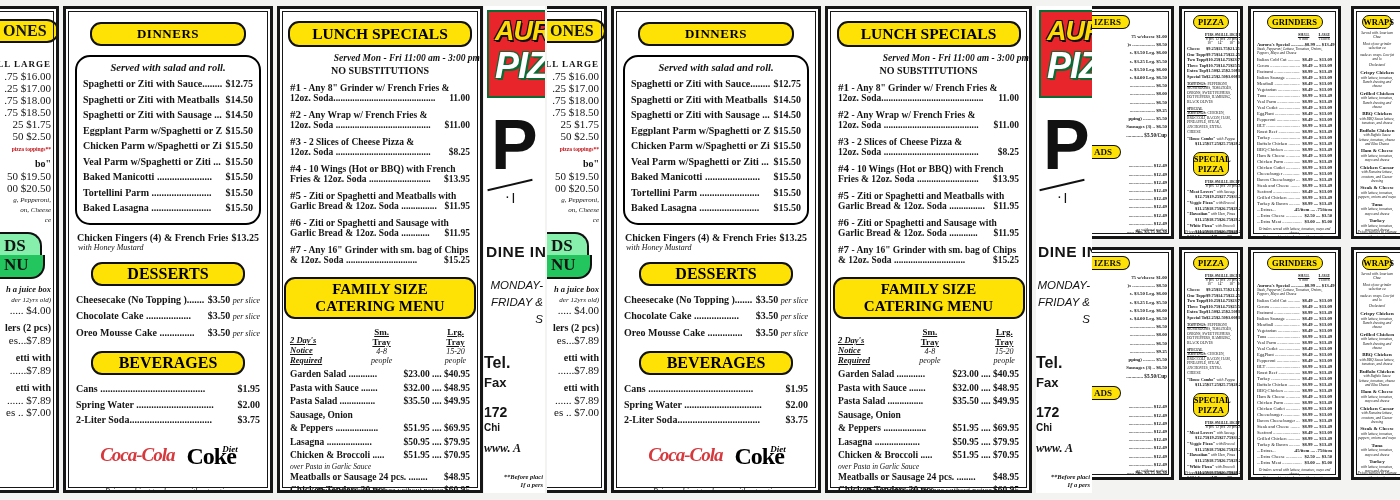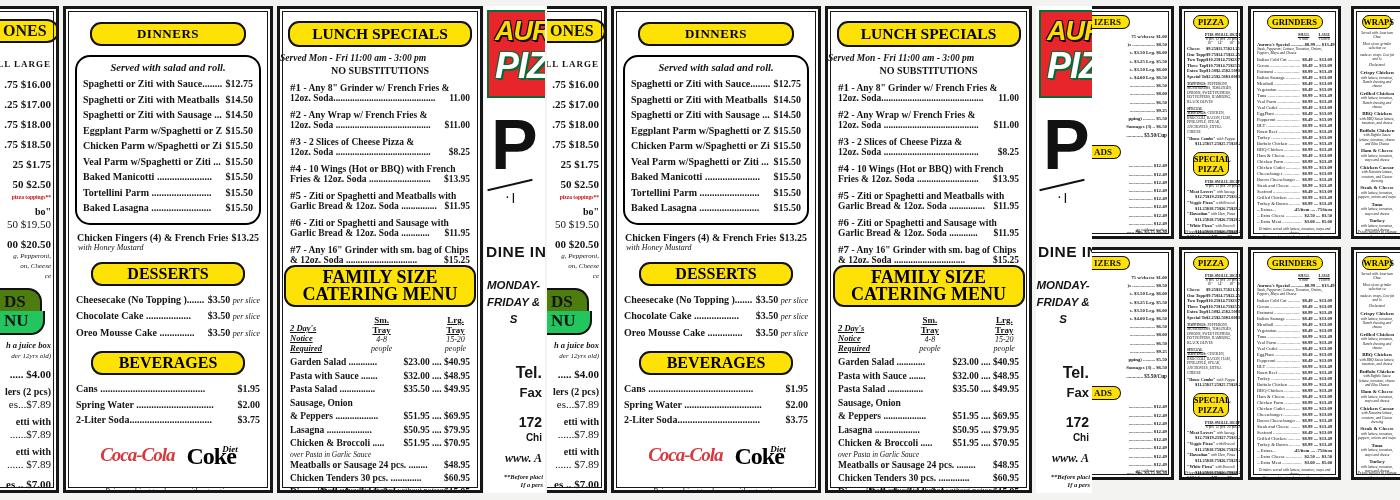--- a/index.html
+++ b/index.html
@@ -14,21 +14,21 @@
   .panel.noborder{border:none;}
   .panel.noborder::after{border:none;}
   .content{position:relative;width:100%;height:100%;box-sizing:border-box;}
 
   
   .badge{display:block;background:#ffe205;border:2.5px solid #111;border-radius:11px;margin:0 auto;
          font-family:"Liberation Serif",serif;font-weight:bold;text-align:center;color:#000;}
   .badge-lg{width:152px;font-size:13px;padding:2px 0;margin-top:13px;letter-spacing:.5px;}
   .badge-md{width:150px;font-size:16px;padding:1px 0;margin-top:10px;}
   .badge-lunch{width:180px;font-size:15.5px;padding:2px 0;margin-top:12px;}
-  .badge-cat{width:188px;font-size:18px;line-height:17px;padding:2px 0;}
+  .badge-cat{width:188px;font-size:15px;line-height:17px;padding:2px 0;margin-top:12px;}
   .badge-sm{font-size:8.5px;border-width:1.5px;border-radius:7px;width:72%;padding:1px 0;margin-top:6px;}
 
   
   .mrow{display:flex;justify-content:space-between;align-items:baseline;font-weight:bold;white-space:nowrap;}
   .mi{overflow:hidden;}
   .mp{margin-left:4px;}
   .footer{position:absolute;bottom:7px;left:0;right:0;text-align:center;font-style:italic;font-size:8px;}
 
   
   .din .rbox{border:2px solid #000;border-radius:15px;margin:9px 9px 0 9px;padding:3px 6px 7px 6px;}
@@ -38,21 +38,21 @@
   .din .cf-note{font-style:italic;font-size:8px;margin:0 0 0 12px;}
   .din .drows{margin:6px 10px 0 10px;}
   .din .drows .mrow{font-size:10px;line-height:15.5px;}
   .suf{font-style:italic;font-weight:normal;font-size:8px;}
   .cokes{display:flex;justify-content:center;align-items:flex-end;gap:12px;margin-top:16px;}
   .coke1{color:#d6383c;font-style:italic;font-weight:bold;font-size:19px;letter-spacing:-1px;}
   .coke2{color:#000000;font-weight:bold;font-size:24px;letter-spacing:-1px;position:relative;line-height:20px;}
   .dietlbl{position:absolute;top:-7px;right:-2px;font-style:italic;font-size:9px;letter-spacing:0;}
 
   
-  .lun .served{text-align:left;font-style:italic;font-weight:bold;font-size:9.5px;margin-top:6px;}
+  .lun .served{text-align:right;font-style:italic;font-weight:bold;font-size:9.5px;margin-top:6px;}
   .lun .nosub{text-align:center;font-weight:bold;font-size:10px;margin-top:2px;}
   .lun .litems{margin:5px 10px 0 10px;}
   .lun .litem{margin-top:5px;}
   .lun .lhead{font-weight:bold;font-size:9.5px;white-space:nowrap;overflow:hidden;}
   .lun .lnum{font-size:11px;}
   .lun .litem .mrow{font-size:9.5px;}
   .cathead{display:flex;margin:8px 10px 0 10px;font-size:8.5px;align-items:flex-end;gap:45px;}
   .catnote{flex:1;font-style:italic;font-weight:bold;text-decoration:underline;font-size:8.5px;}
   .catcol{width:52px;text-align:center;}
   .catcol b{display:block;text-decoration:underline;font-size:9px;}
@@ -60,46 +60,46 @@
   .lun .crows{margin:3px 10px 0 10px;}
   .lun .crows .mrow{font-size:9.5px;line-height:13.5px;}
   .lun .crows .mrow[data-style="note"]{font-weight:normal;font-style:italic;font-size:7.5px;line-height:8px;}
 
   
   .frag{display:flex;flex-direction:column;align-items:flex-end;padding-top:10px;width:100%;height:100%;box-sizing:border-box;}
   .fline{white-space:nowrap;padding-right:5px;text-align:right;}
   .fline[data-style="badge-frag"]{align-self:flex-start;background:#ffe205;border:2.5px solid #111;border-left:none;
      border-radius:0 12px 12px 0;font-weight:bold;font-size:16px;padding:1px 10px 1px 3px;margin-bottom:16px;}
   .fline[data-style="header"]{font-weight:bold;font-size:9px;letter-spacing:1px;margin-bottom:1px;font-variant:small-caps;}
-  .fline[data-style="price"]{font-weight:bold;font-size:11px;margin-top:8px;}
+  .fline[data-style="price"]{font-weight:normal;font-size:11px;margin-top:0;}
   .fline[data-style="price2"]{font-weight:normal;font-size:11px;margin-top:1px;}
   .fline[data-style="red-tiny"]{color:#c01418;font-weight:bold;font-size:5.5px;margin-top:4px;}
   .fline[data-style="word"]{font-weight:bold;font-size:10px;margin-top:6px;}
   .fline[data-style="tiny-italic"]{font-style:italic;font-size:7px;margin-top:2px;}
   .fline[data-style="italic"]{font-style:italic;font-weight:bold;font-size:8.5px;margin-top:5px;}
-  .fline[data-style="kb1"]{align-self:flex-start;background:#4d7c0f;border:2.5px solid #111;border-left:none;border-bottom:none;
+  .fline[data-style="kb1"]{align-self:flex-start;background:#86efac;border:2.5px solid #111;border-left:none;border-bottom:none;
      border-radius:0 14px 0 0;font-weight:bold;font-size:17px;line-height:19px;padding:2px 14px 0 4px;margin-top:8px;}
   .fline[data-style="kb2"]{align-self:flex-start;background:#22c55e;border:2.5px solid #111;border-left:none;border-top:none;
      border-radius:0 0 14px 0;font-weight:bold;font-size:17px;line-height:19px;padding:0 14px 3px 4px;}
 
   
   .cov{font-family:"Liberation Sans",sans-serif;}
   .cov .logo{margin:4px 0 0 3px;background:#e8252b;border:2px solid #0a6b35;width:200px;height:88px;
      padding:4px 0 0 6px;box-sizing:border-box;overflow:hidden;}
   .cov .logo1{font-weight:bold;font-style:italic;font-size:27px;line-height:30px;letter-spacing:-1px;color:#ffd905;
      text-shadow:1.5px 1.5px 0 #111,-1px -1px 0 #111,1px -1px 0 #111,-1px 1px 0 #111;}
   .cov .logo2{font-weight:bold;font-style:italic;font-size:36px;line-height:40px;letter-spacing:-1px;color:#fff;
      text-shadow:2px 2px 0 #0a6b35,-1px -1px 0 #0a6b35,1px -1px 0 #0a6b35,-1px 1px 0 #0a6b35;}
   .cov .bigp{font-weight:900;font-size:70px;line-height:62px;margin:16px 0 0 7px;color:#111;}
   .cov .slash{width:46px;height:2px;background:#111;transform:rotate(-13deg);margin:8px 0 0 3px;}
   .cov .dotfrag{font-size:10px;font-weight:bold;margin:6px 0 0 22px;}
   .cov .dine{font-weight:800;font-size:15.5px;letter-spacing:.5px;margin:40px 0 0 2px;white-space:nowrap;}
   .cov .hours{margin-top:16px;text-align:right;padding-right:2px;}
-  .cov .hline{font-weight:bold;font-style:italic;font-size:11.5px;line-height:17px;white-space:nowrap;text-align:center;}
-  .cov .telblock{margin-top:36px;text-align:right;padding-right:3px;}
+  .cov .hline{font-weight:normal;font-style:italic;font-size:11.5px;line-height:17px;white-space:nowrap;}
+  .cov .telblock{margin-top:26px;padding-right:3px;}
   .cov .tel{font-weight:800;font-size:16px;}
   .cov .fax{font-weight:800;font-size:13px;margin-top:3px;}
   .cov .addr{font-weight:800;font-size:14px;margin-top:14px;}
   .cov .addr2{font-weight:700;font-size:10px;margin-top:2px;}
   .cov .web{font-family:"Liberation Serif",serif;font-weight:bold;font-style:italic;font-size:12px;margin-top:8px;white-space:nowrap;}
   .cov .covnote{position:absolute;bottom:8px;right:2px;text-align:right;font-family:"Liberation Serif",serif;
      font-style:italic;font-weight:bold;font-size:6.5px;line-height:8px;}
 
   
   .apt{display:flex;flex-direction:column;align-items:flex-end;padding-top:6px;height:100%;box-sizing:border-box;}

